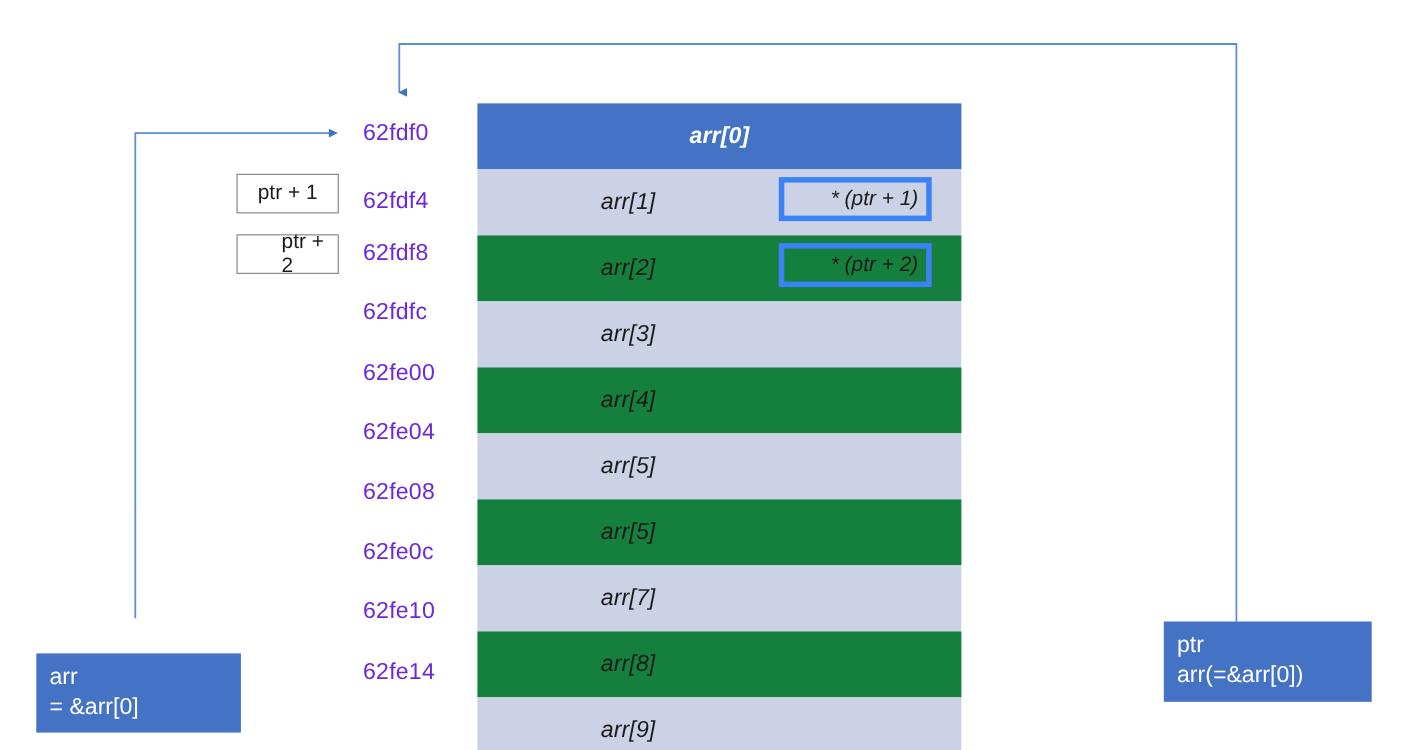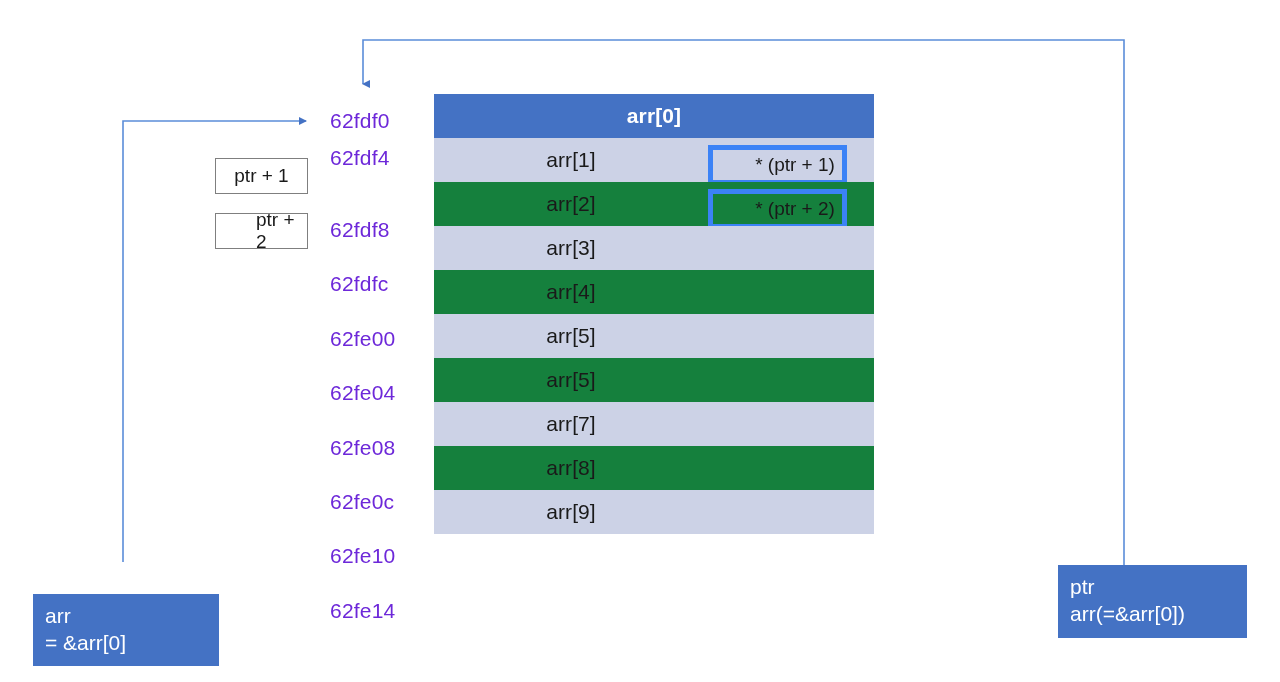--- a/index.html
+++ b/index.html
@@ -21,22 +21,23 @@
 
   
   #memory-table {
     position: absolute;
     left: 434px;
     top: 94px;
     width: 440px;
   }
   .mem-row {
     position: relative;
-    height: 44px;
-    box-sizing: border-box;
+    height: 60px;
+    box-sizing: border-box;
+    font-style: italic;
   }
   .mem-row .cell-label {
     position: absolute;
     left: 0;
     top: 0;
     width: 274px;
     height: 100%;
     display: flex;
     align-items: center;
     justify-content: center;
@@ -144,21 +145,21 @@
       </marker>
     </defs>
 
     <path d="M123,562 L123,121 L306,121" fill="none" stroke="#5b8dd9" stroke-width="1.6" marker-end="url(#arrowright)"></path>
 
     <path d="M1124,565 L1124,40 L363,40 L363,84" fill="none" stroke="#5b8dd9" stroke-width="1.6" marker-end="url(#arrowdown)"></path>
   </svg>
 
   <div id="addresses">
     <div class="addr" style="top:94px">62fdf0</div>
-    <div class="addr" style="top:131px">62fdf4</div>
+    <div class="addr" style="top:156px">62fdf4</div>
     <div class="addr" style="top:202.8px">62fdf8</div>
     <div class="addr" style="top:257.2px">62fdfc</div>
     <div class="addr" style="top:311.6px">62fe00</div>
     <div class="addr" style="top:366px">62fe04</div>
     <div class="addr" style="top:420.4px">62fe08</div>
     <div class="addr" style="top:474.8px">62fe0c</div>
     <div class="addr" style="top:529.2px">62fe10</div>
     <div class="addr" style="top:583.6px">62fe14</div>
   </div>
 

